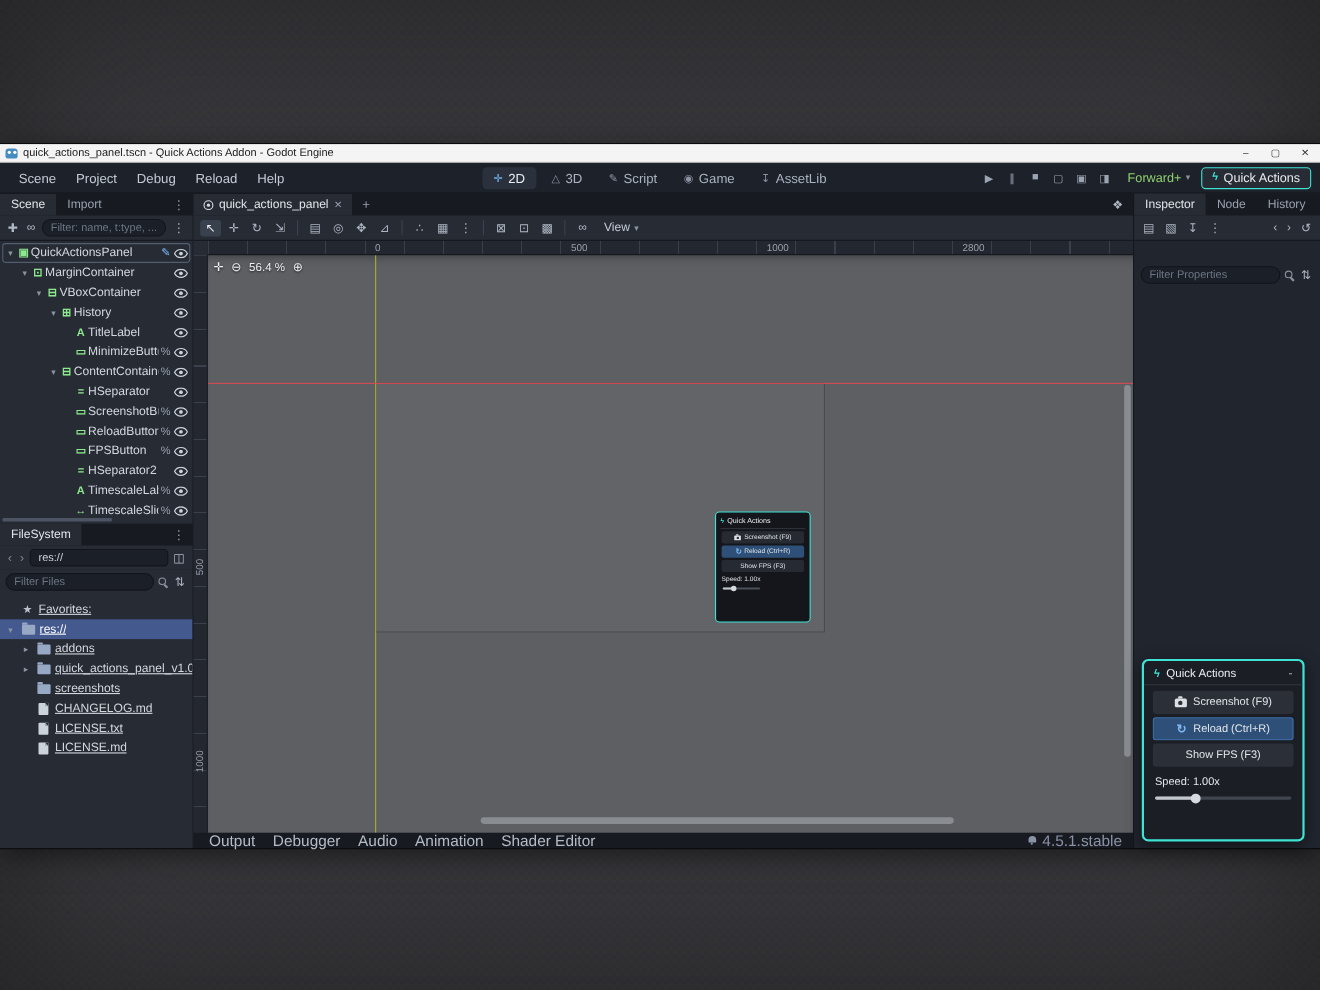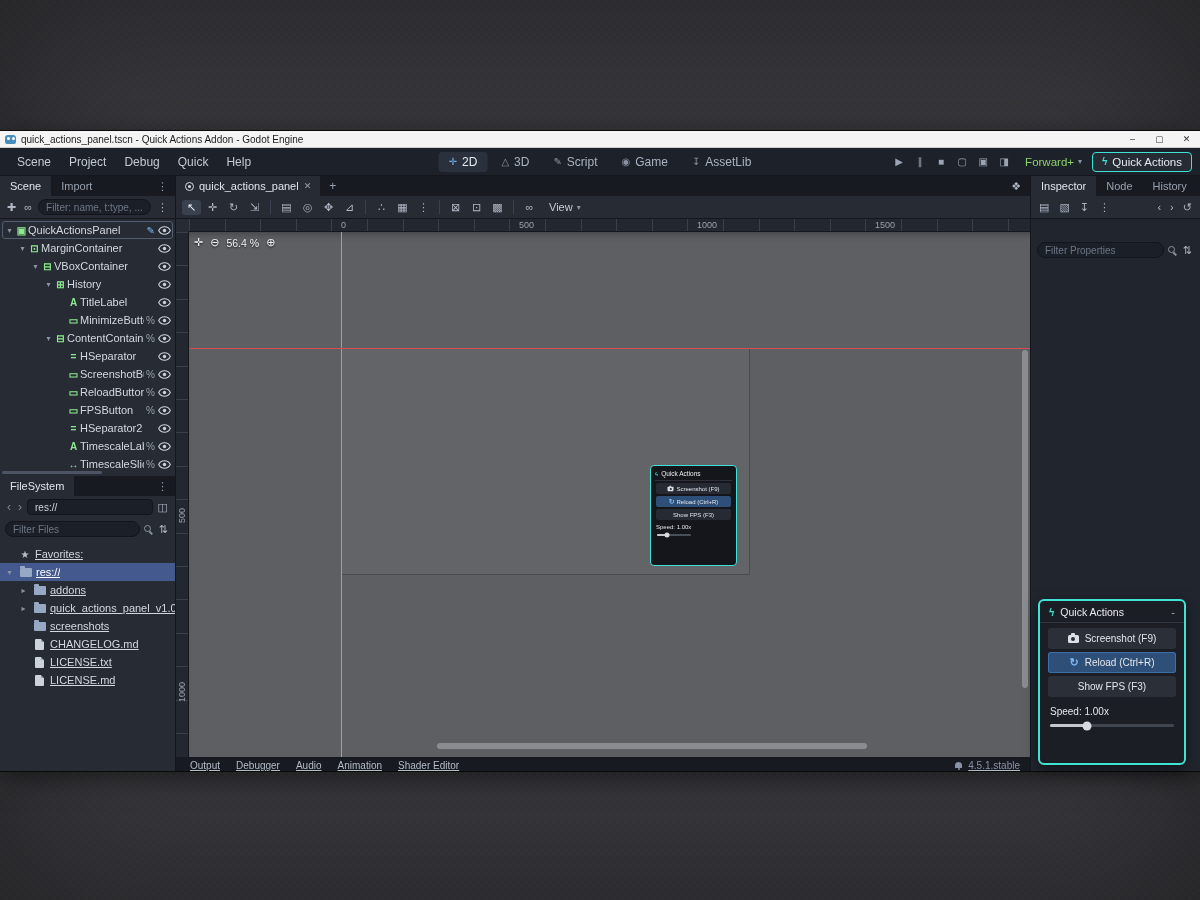--- a/index.html
+++ b/index.html
@@ -141,22 +141,22 @@
     display:flex; align-items:center; justify-content:center; gap:2px; color:#dfe3e8; font-size:6px; }
   .mini-btn.hl{ background:#2e5078; }
   .mini-btn .icon-camera{ transform:scale(.55); margin:-2px; }
   .mini-btn .icon-reload{ font-size:7px; }
   .mini-speed{ font-size:6px; color:#dfe3e8; margin:4px 1px 0; }
   .mini-slider{ position:relative; width:34px; height:2px; background:#4a505a; border-radius:1px; margin:4px 2px 0; }
   .mini-fill{ position:absolute; left:0; top:0; bottom:0; background:#c3c8cf; border-radius:1px; }
   .mini-dot{ position:absolute; top:50%; width:5px; height:5px; background:#d7dbe0; border-radius:50%; transform:translate(-50%,-50%); }
 
   
-  .bottom-bar{ height:14px; background:var(--dark); display:flex; align-items:flex-end; padding:0 6px;
-    font-size:10px; color:#b4bcc7; flex:none;text-decoration:underline; }
+  .bottom-bar{ height:14px; background:var(--dark); display:flex; align-items:center; padding:0 6px;
+    font-size:14px; color:#b4bcc7; flex:none; }
   .bb-tab{ padding:0 8px; }
   .bb-right{ margin-left:auto; display:flex; align-items:center; gap:5px; color:#8a93a5; padding-right:4px; }
   .icon-bell{ width:9px; height:8px; position:relative; }
   .icon-bell::before{ content:""; position:absolute; left:1px; top:0; width:7px; height:6px; background:#8a93a5; border-radius:4px 4px 1px 1px; }
   .icon-bell::after{ content:""; position:absolute; left:3.5px; bottom:0; width:2px; height:2px; border-radius:50%; background:#8a93a5; }
 
   
   .insp-toolbar{ height:23px; background:var(--panel); border-bottom:1px solid var(--darker);
     display:flex; align-items:center; gap:3px; padding:0 6px; flex:none; }
   .insp-sp{ flex:1; }
@@ -196,21 +196,21 @@
         <span class="win-btn">▢</span>
         <span class="win-btn">✕</span>
       </div>
     </div>
 
     <div class="menubar">
       <div class="menus" id="menus">
           <div class="menu-item">Scene</div>
           <div class="menu-item">Project</div>
           <div class="menu-item">Debug</div>
-          <div class="menu-item">Quick</div>
+          <div class="menu-item">Reload</div>
           <div class="menu-item">Help</div>
         </div>
       <div class="workspaces" id="workspaces">
           <div class="ws active">
             <span class="ws-icon blue">✛</span>
             <span>2D</span>
           </div>
           <div class="ws">
             <span class="ws-icon">△</span>
             <span>3D</span>
@@ -552,21 +552,21 @@
             <span>View</span>
             <span class="caret">▾</span>
           </div>
         </div>
         <div class="vp-body">
           <div class="ruler-corner"></div>
           <div class="ruler-top" id="ruler-top">
               <span class="ruler-num" style="left: 152px;">0</span>
               <span class="ruler-num" style="left: 330px;">500</span>
               <span class="ruler-num" style="left: 508px;">1000</span>
-              <span class="ruler-num" style="left: 686px;">1500</span>
+              <span class="ruler-num" style="left: 686px;">2800</span>
             </div>
           <div class="ruler-left" id="ruler-left">
               <span class="ruler-num-v" style="top: 276px;">500</span>
               <span class="ruler-num-v" style="top: 450px;">1000</span>
             </div>
           <div class="canvas">
             <div class="vp-rect"></div>
             <div class="vline"></div>
             <div class="hline"></div>
             <div class="zoom-bar">

